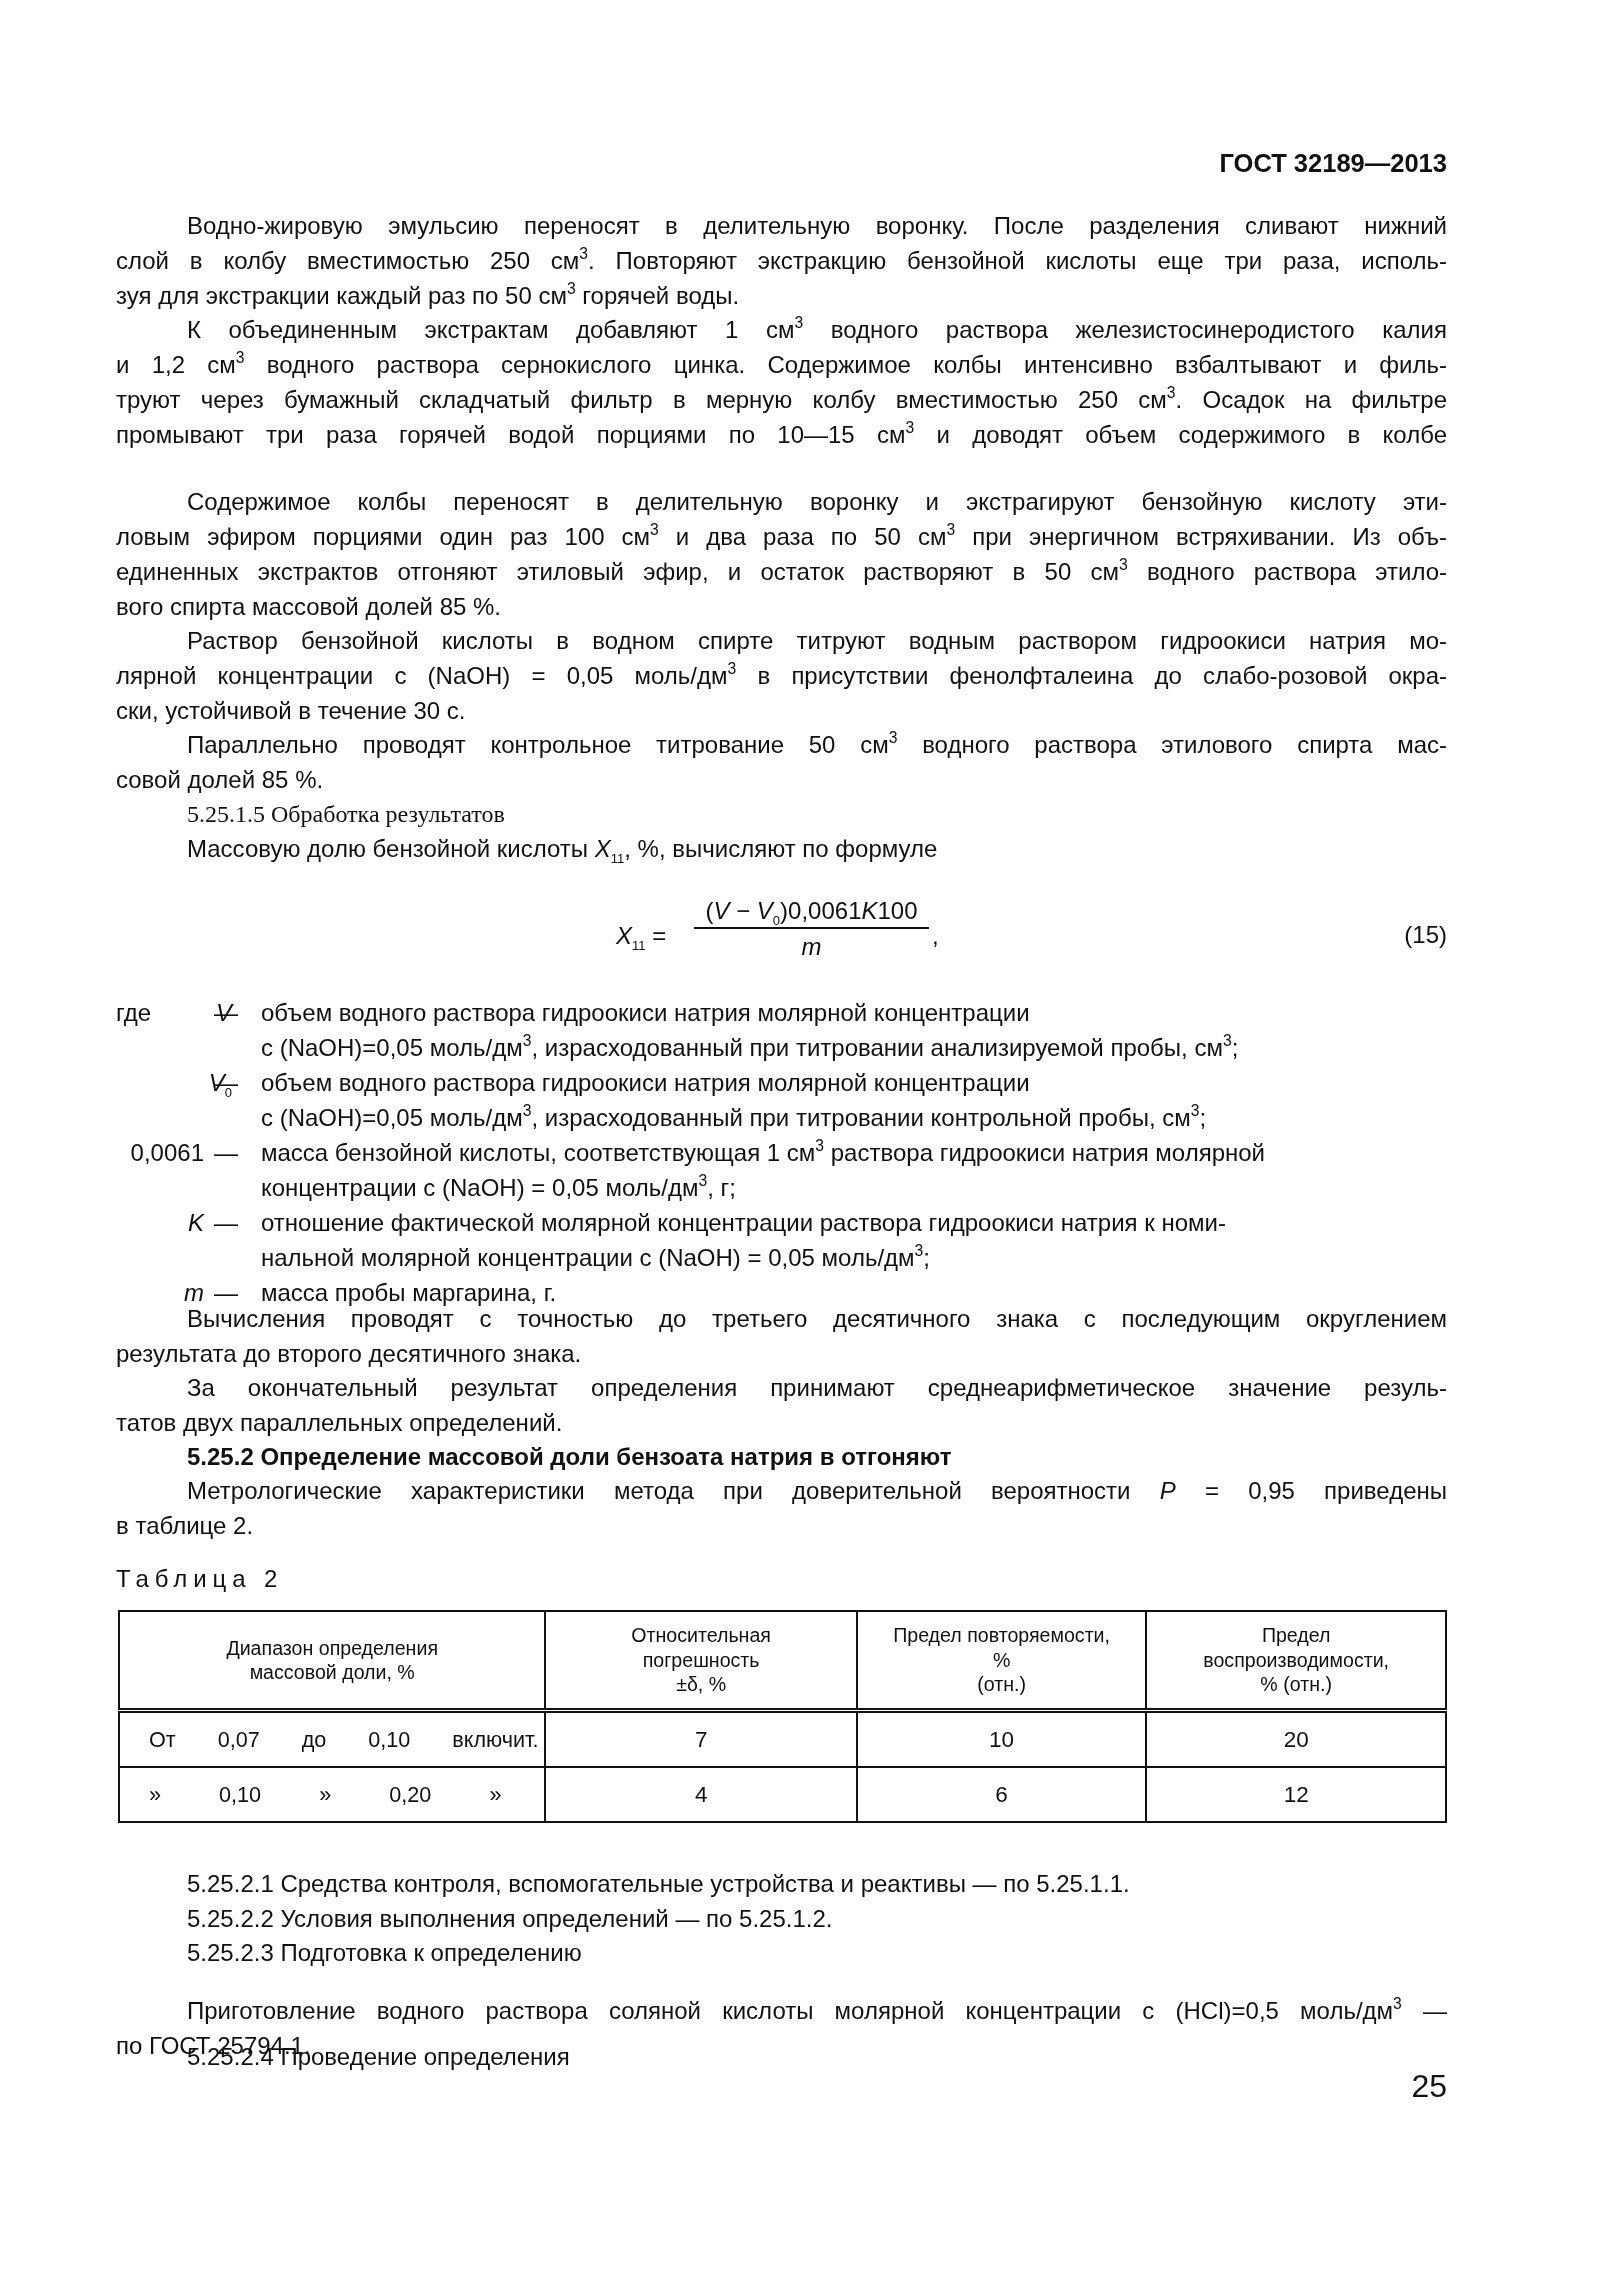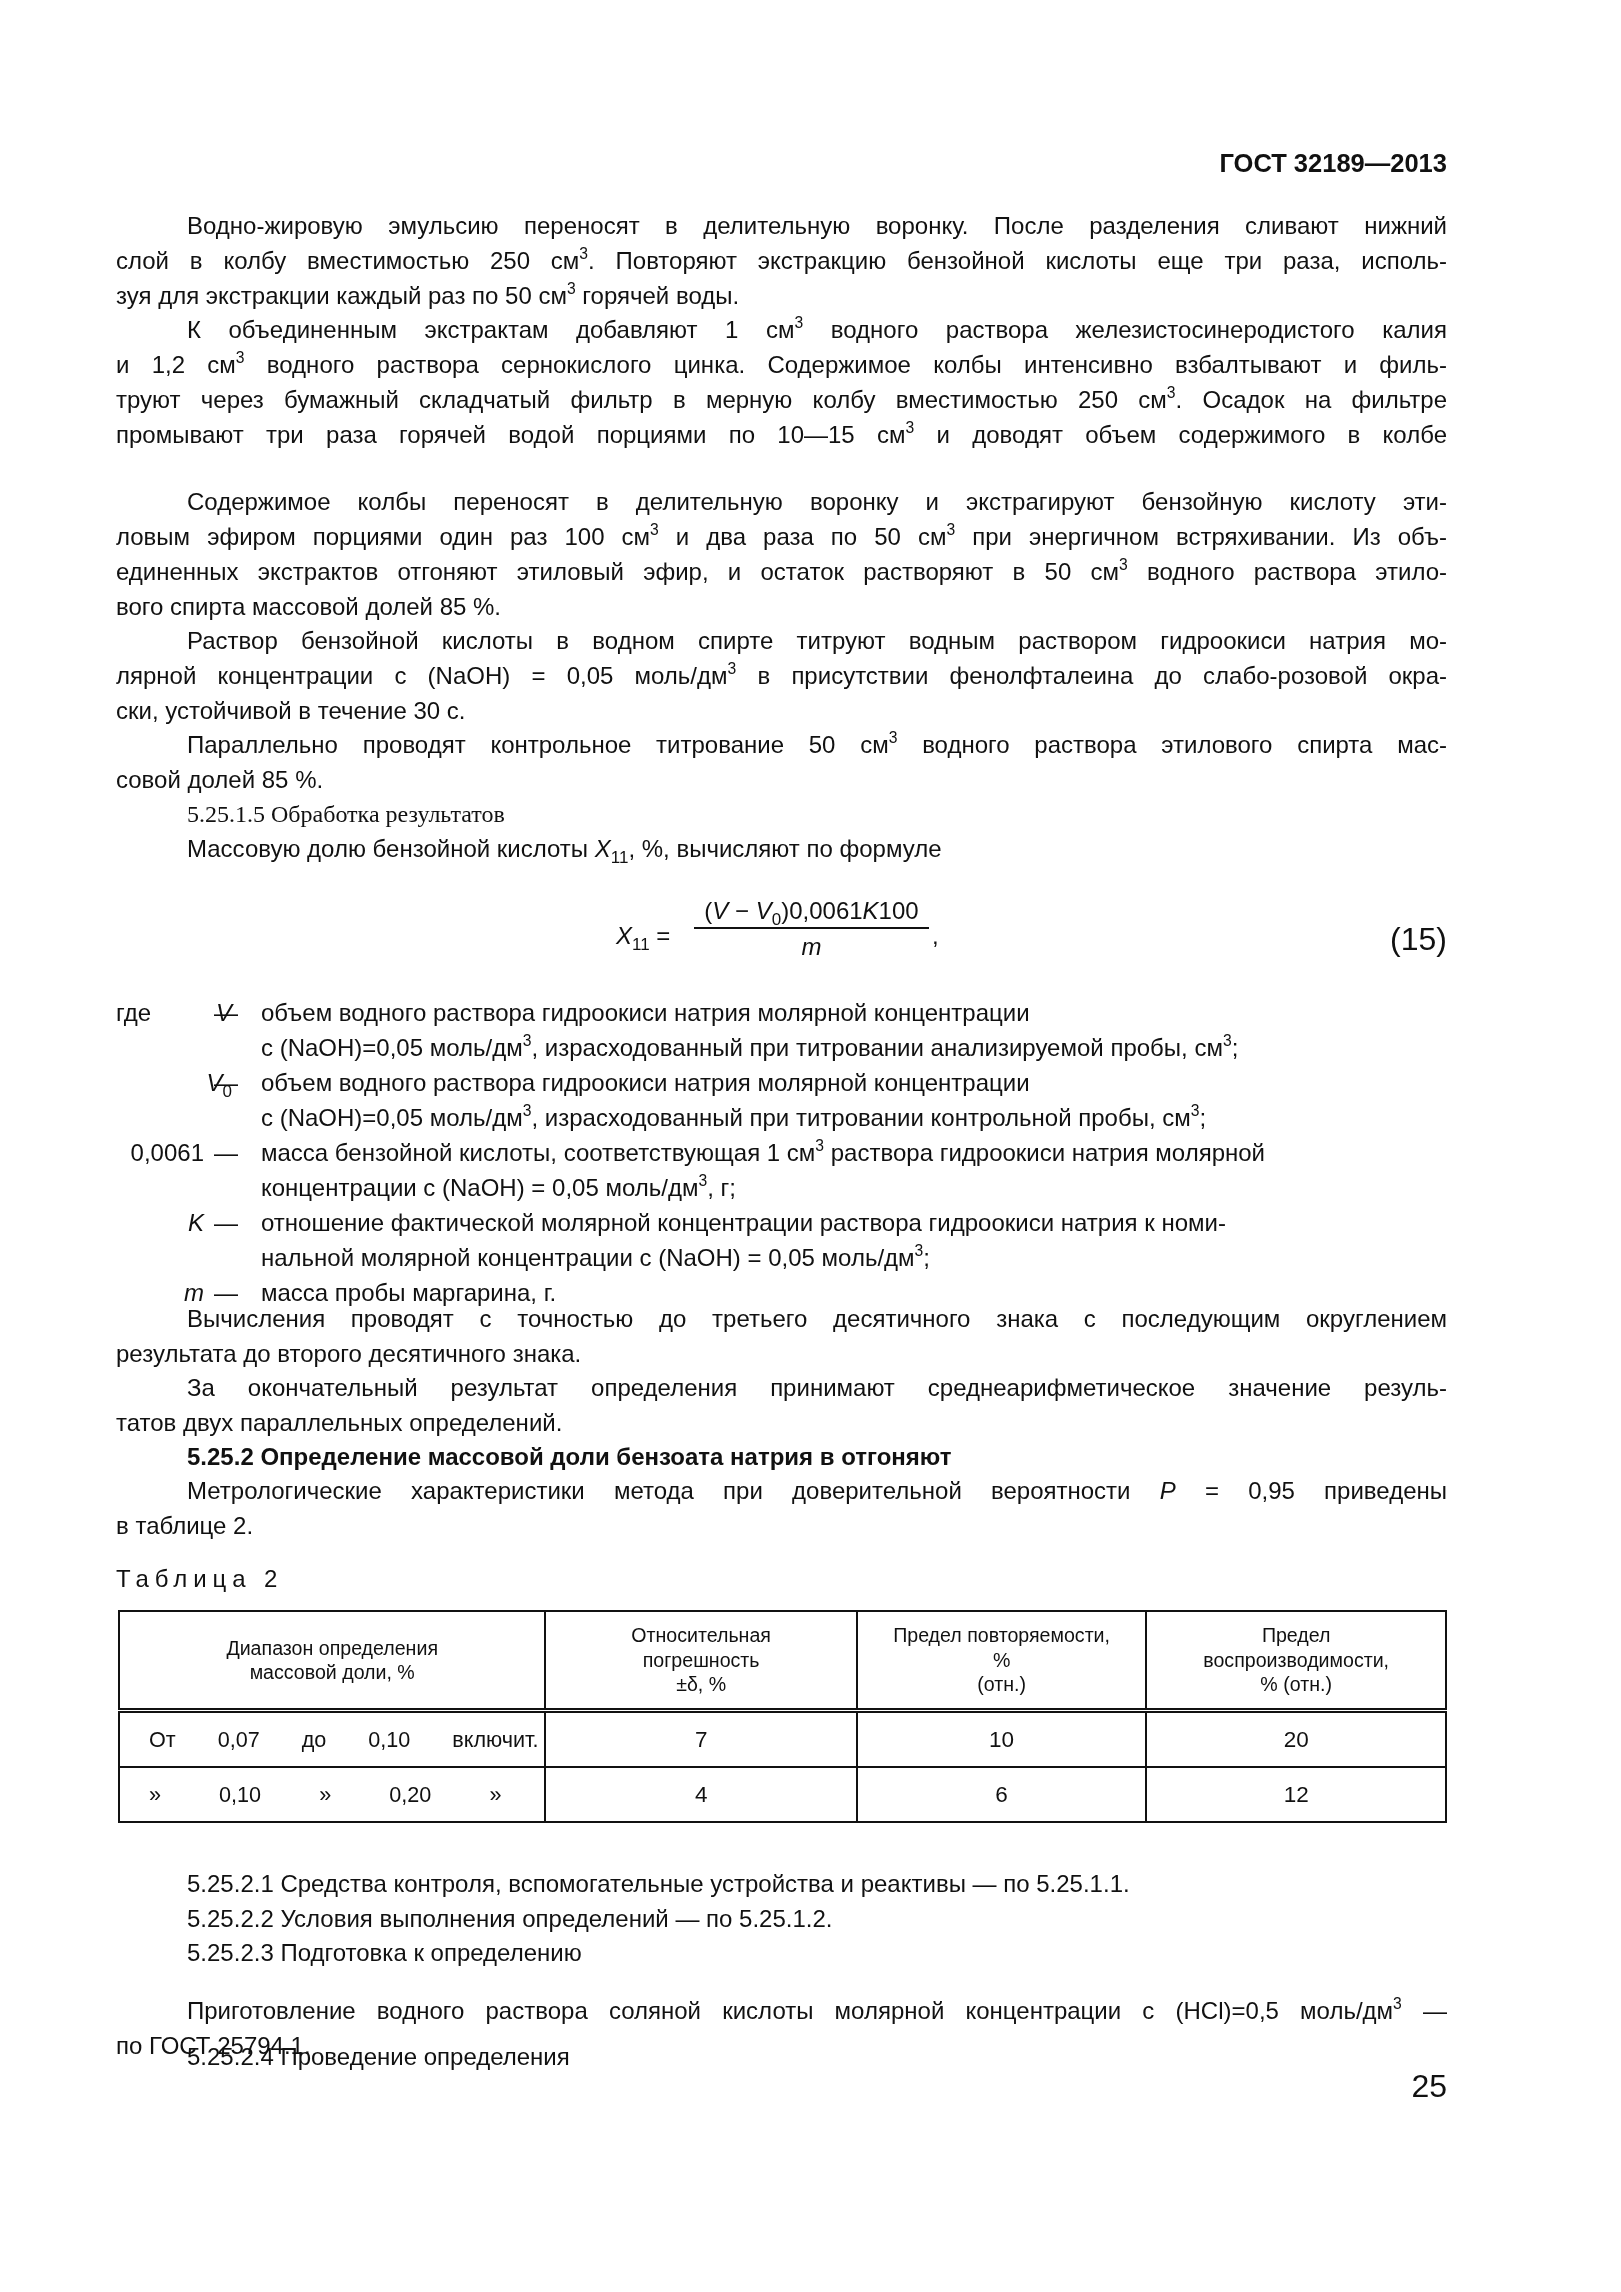--- a/index.html
+++ b/index.html
@@ -5,29 +5,29 @@
   html, body { margin:0; padding:0; background:#ffffff; }
   body { width:1621px; height:2293px; position:relative; overflow:hidden;
          font-family:"Liberation Sans", sans-serif; color:#111; }
   .page { position:absolute; left:116px; top:0; width:1331px; }
   .hdr { position:absolute; top:149px; right:0; font-weight:bold; font-size:25.5px; }
   .txt { position:absolute; left:0; width:1331px; font-size:24px; line-height:35px;
          text-align:justify; }
   .line { display:block; text-align:justify; text-align-last:justify; white-space:nowrap; }
   .line.last { text-align-last:left; }
   sup { font-size:15.7px; vertical-align:9.8px; line-height:0; }
-  sub { font-size:17px; vertical-align:-5.9px; line-height:0; }
+  sub { font-size:13px; vertical-align:-5.9px; line-height:0; }
   i { font-style:italic; }
   .formula { position:absolute; top:897px; left:500px; font-size:24px; }
   .formula .lhs { position:absolute; left:0; top:24.5px; white-space:nowrap; }
   .formula .frac { position:absolute; left:78px; top:0; width:235px; text-align:center; }
   .formula .num { display:block; border-bottom:2px solid #111; padding-bottom:2px; white-space:nowrap; }
   .formula .den { display:block; padding-top:3.9px; }
   .formula .comma { position:absolute; left:316px; top:24.5px; }
-  .eqno { position:absolute; top:921px; right:0; font-size:32px; }
+  .eqno { position:absolute; top:921px; right:0; font-size:24px; }
   .legend { position:absolute; left:0; top:995px; width:1331px; font-size:24px; line-height:35px; }
   .lrow { position:relative; height:35px; }
   .lsym { position:absolute; right:1208px; text-align:right; white-space:nowrap; }
   .ldesc { position:absolute; left:145px; white-space:nowrap; }
   .tcap { position:absolute; top:1565px; left:0; font-size:24px; letter-spacing:5.9px; }
   table.t2 { position:absolute; top:1610px; left:2px; width:1329px; border-collapse:collapse;
              font-size:19.6px; }
   table.t2 td { border:2.9px solid #111; text-align:center; vertical-align:middle; padding:0; }
   table.t2 tr.head td { height:96px; border-bottom:5.9px double #111; line-height:24.5px; }
   table.t2 tr.r1 td { height:53px; }

